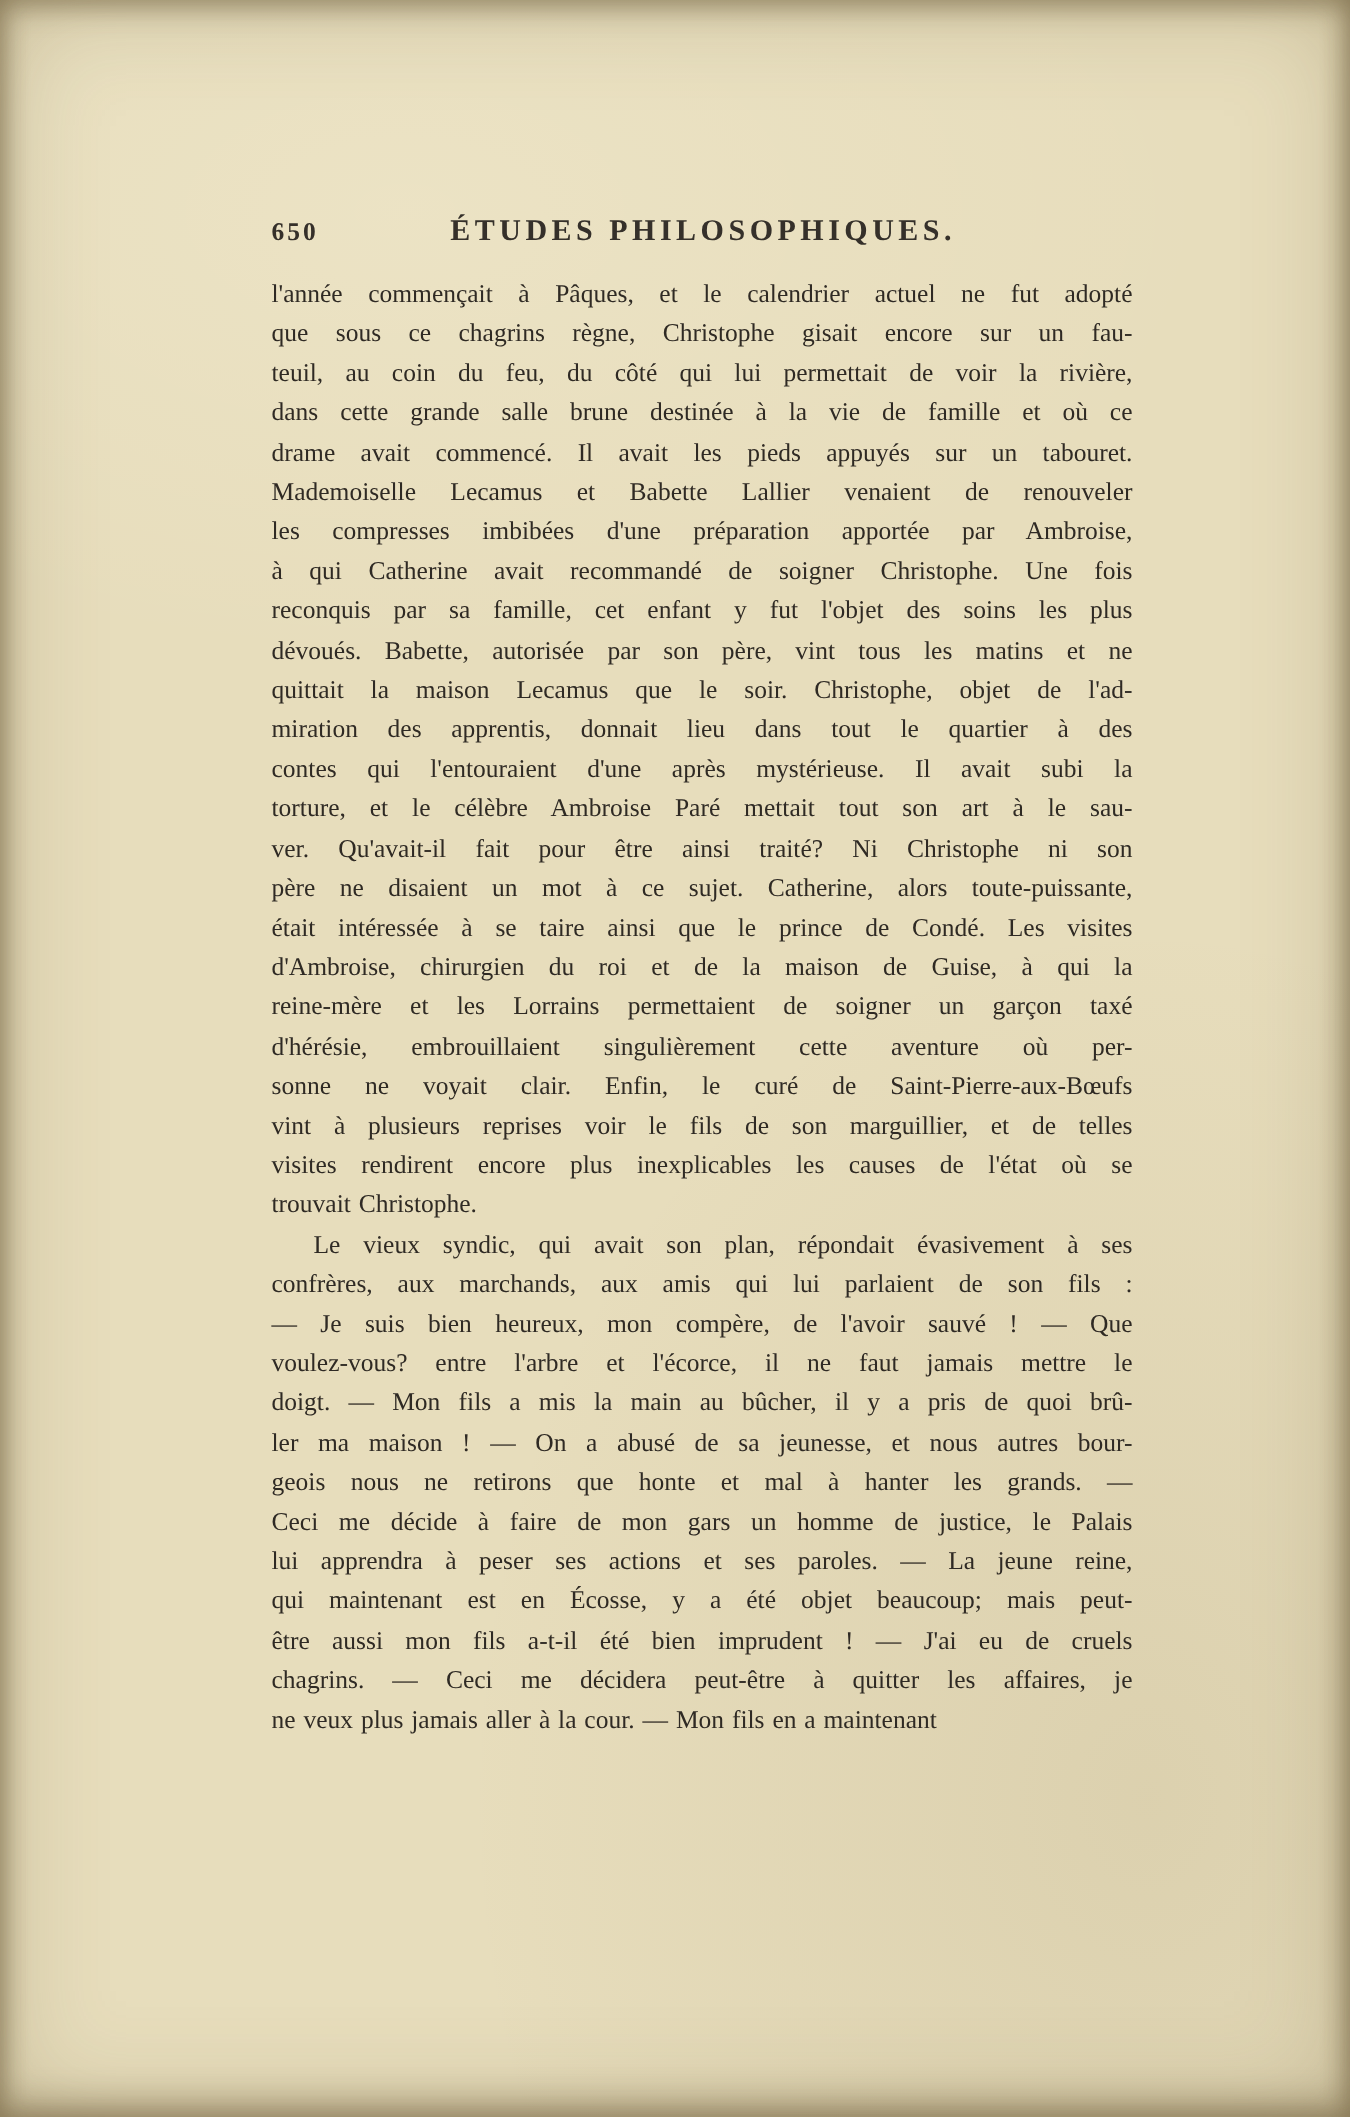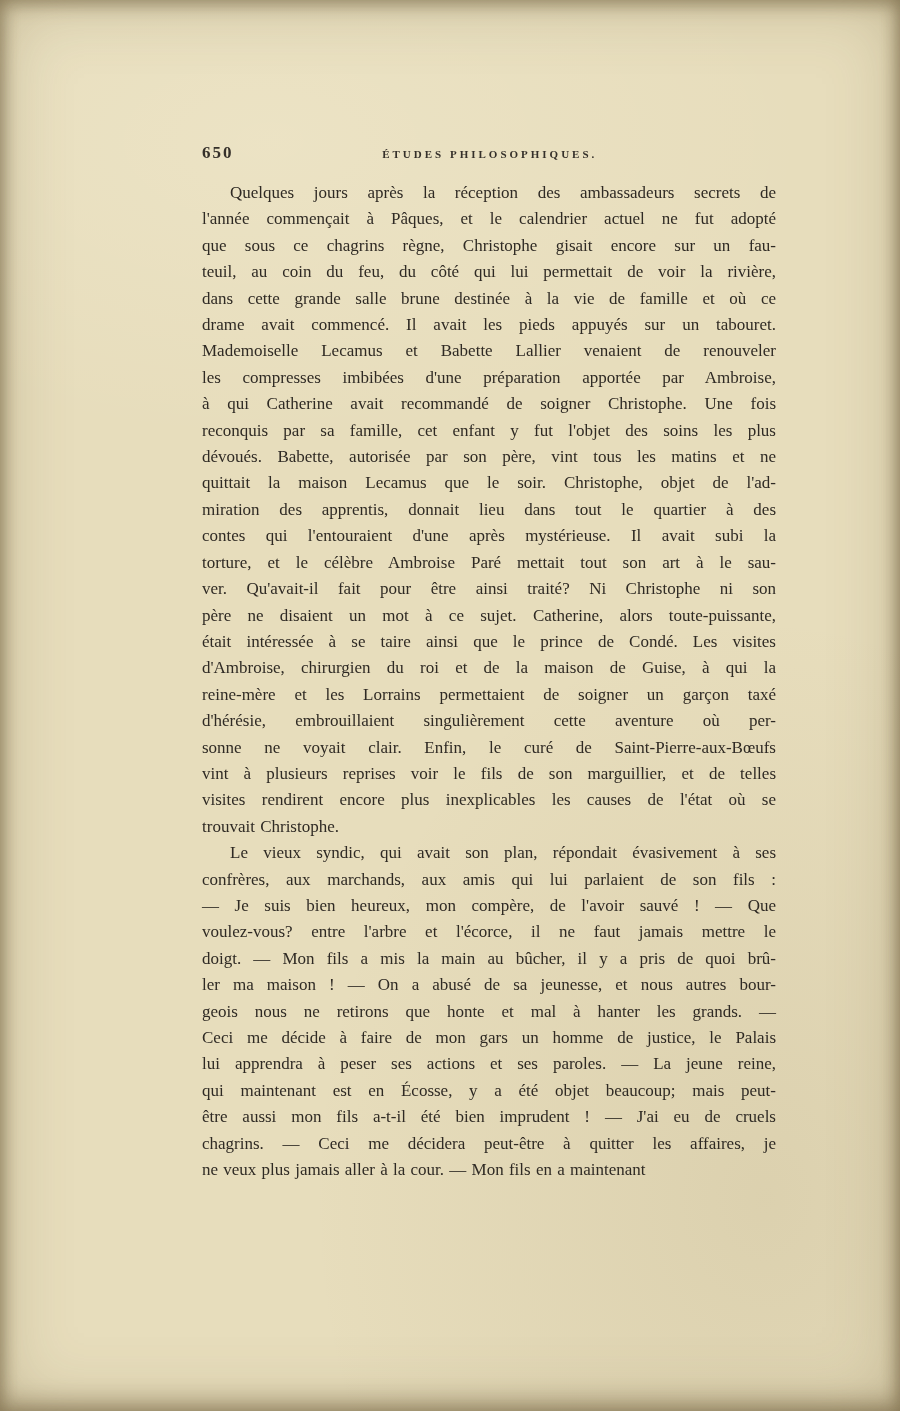--- a/index.html
+++ b/index.html
@@ -26,39 +26,39 @@
   .paper-grain {
     position: absolute;
     inset: 0;
     pointer-events: none;
     background:
       radial-gradient(ellipse 900px 500px at 30% 10%, rgba(255,250,230,0.20), transparent 60%),
       radial-gradient(ellipse 700px 900px at 85% 85%, rgba(120,100,55,0.10), transparent 65%);
   }
   .page-inner {
     position: absolute;
-    left: 202px;
+    left: 181px;
     top: 143px;
     width: 574px;
   }
   .running-header {
     display: flex;
     align-items: baseline;
     margin-bottom: 17px;
   }
   .page-number {
     font-size: 17px;
     letter-spacing: 2px;
     font-weight: bold;
     color: #35302a;
   }
   .header-title {
     flex: 1;
     text-align: center;
-    font-size: 11px;
+    font-size: 20px;
     font-weight: bold;
     letter-spacing: 3px;
     color: #35302a;
     
     padding-right: 30px;
   }
   .text-block {
     font-size: 17px;
     line-height: 26.4px;
     word-spacing: 1px;
@@ -81,21 +81,20 @@
 <div class="paper-grain"></div>
 <div class="paper-vignette"></div>
 
 <div class="page-inner">
   <div class="running-header">
     <span class="page-number">650</span>
     <span class="header-title">ÉTUDES PHILOSOPHIQUES.</span>
   </div>
   <div class="text-block" id="paragraphs">
       <div class="paragraph">
-        <div class="line first">Quelques jours après la réception des ambassadeurs secrets de</div>
         <div class="line">l'année commençait à Pâques, et le calendrier actuel ne fut adopté</div>
         <div class="line">que sous ce chagrins règne, Christophe gisait encore sur un fau-</div>
         <div class="line">teuil, au coin du feu, du côté qui lui permettait de voir la rivière,</div>
         <div class="line">dans cette grande salle brune destinée à la vie de famille et où ce</div>
         <div class="line">drame avait commencé. Il avait les pieds appuyés sur un tabouret.</div>
         <div class="line">Mademoiselle Lecamus et Babette Lallier venaient de renouveler</div>
         <div class="line">les compresses imbibées d'une préparation apportée par Ambroise,</div>
         <div class="line">à qui Catherine avait recommandé de soigner Christophe. Une fois</div>
         <div class="line">reconquis par sa famille, cet enfant y fut l'objet des soins les plus</div>
         <div class="line">dévoués. Babette, autorisée par son père, vint tous les matins et ne</div>

